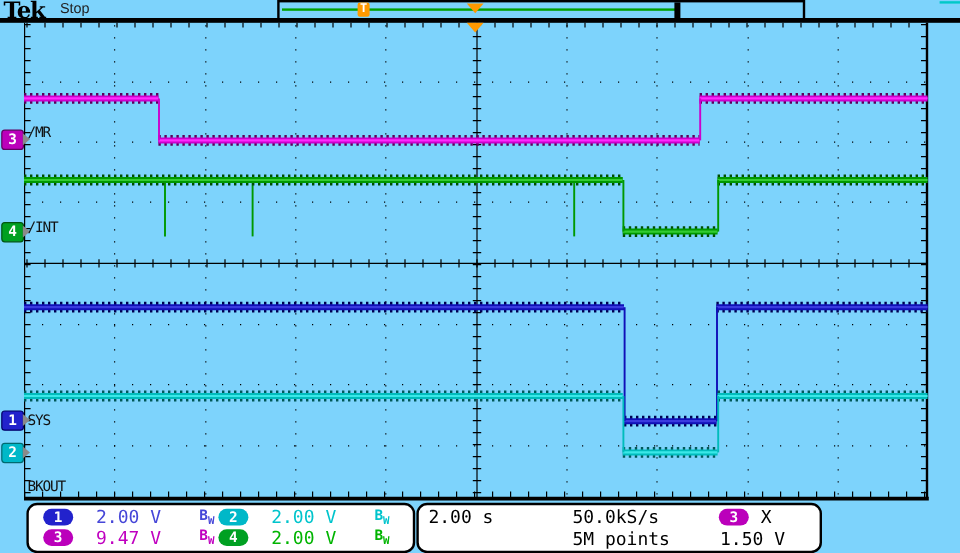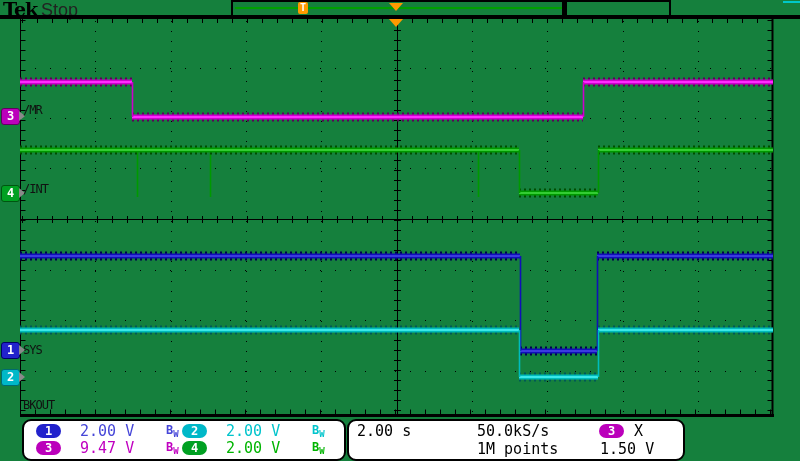--- a/index.html
+++ b/index.html
@@ -1,22 +1,22 @@
 <!DOCTYPE html>
 <html><head>
 <meta charset="utf-8">
 <style>
   html,body{margin:0;padding:0;background:#fff;}
-  .screen{position:relative;width:800px;height:461px;background:#15803d;overflow:hidden;
+  .screen{position:relative;width:800px;height:461px;background:#7dd3fc;overflow:hidden;
           font-family:"DejaVu Sans Mono",monospace;color:#000;}
   
   .brand{position:absolute;left:3px;top:-2px;font-family:"DejaVu Serif",serif;
          font-weight:bold;font-size:19px;letter-spacing:-1px;}
-  .acq-status{position:absolute;left:41px;top:0px;font-family:"Liberation Sans",sans-serif;
-              font-size:18px;color:#222;}
+  .acq-status{position:absolute;left:50px;top:0px;font-family:"Liberation Sans",sans-serif;
+              font-size:12px;color:#222;}
   .top-divider{position:absolute;left:0;top:15px;width:800px;height:4px;background:#000;}
   .record-bar{position:absolute;left:231px;top:0px;width:436px;height:13px;
               border:2px solid #000;background:transparent;}
   .record-line{position:absolute;left:2px;top:5px;width:329px;height:2px;background:#00a000;}
   .record-bracket{position:absolute;left:329px;top:0;width:5px;height:13px;background:#000;}
   .t-marker{position:absolute;left:65px;top:0px;width:10px;height:12px;background:#ff9900;
             border-radius:2px;color:#fff;font-size:10px;line-height:12px;text-align:center;font-weight:bold;}
   .tri-down{width:0;height:0;border-left:7px solid transparent;border-right:7px solid transparent;
             border-top:8px solid #ff9900;}
   .bar-tri{position:absolute;left:156px;top:1px;}
@@ -182,17 +182,17 @@
     </div>
   </div>
 
   <div class="readout-box box2">
     <div class="b2abs tb">2.00 s</div>
     <div class="b2abs sr">50.0kS/s</div>
     <div class="b2abs trg">
       <span class="oval o3">3</span>
       <span class="slope">X</span>
     </div>
-    <div class="b2abs rl">1M points</div>
+    <div class="b2abs rl">5M points</div>
     <div class="b2abs lvl">1.50 V</div>
   </div>
 
 </div>
 
 </body></html>

